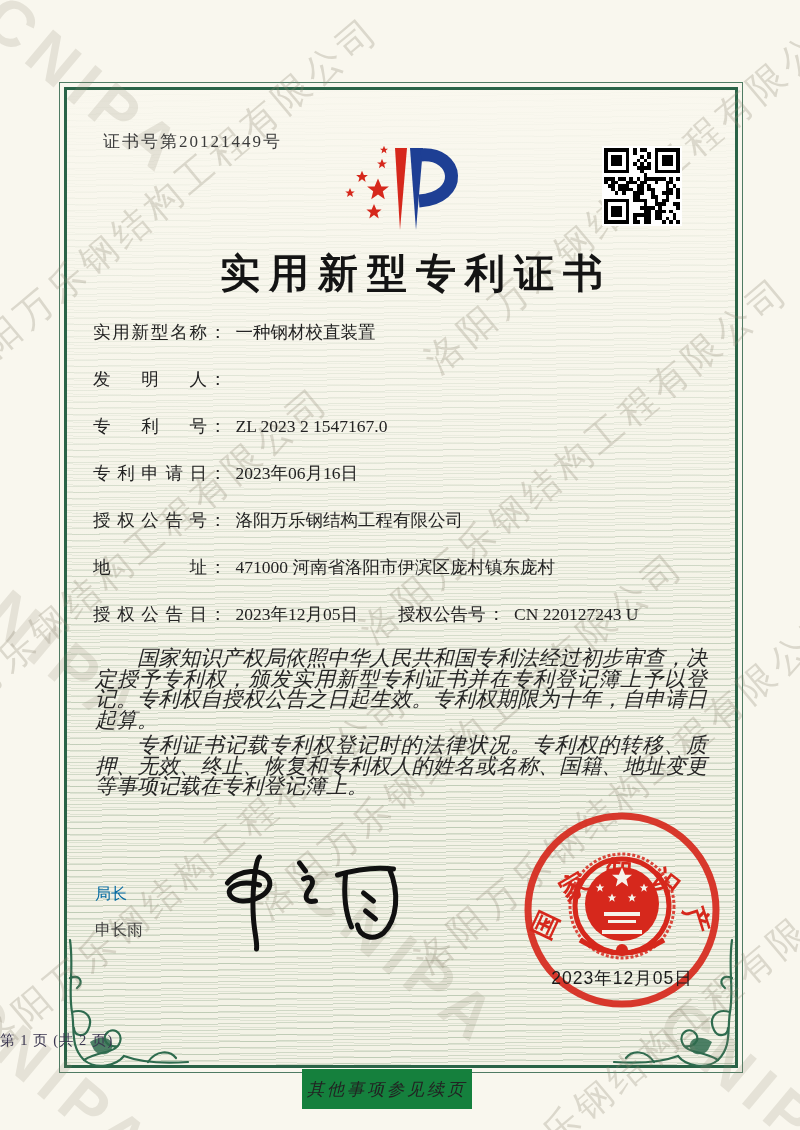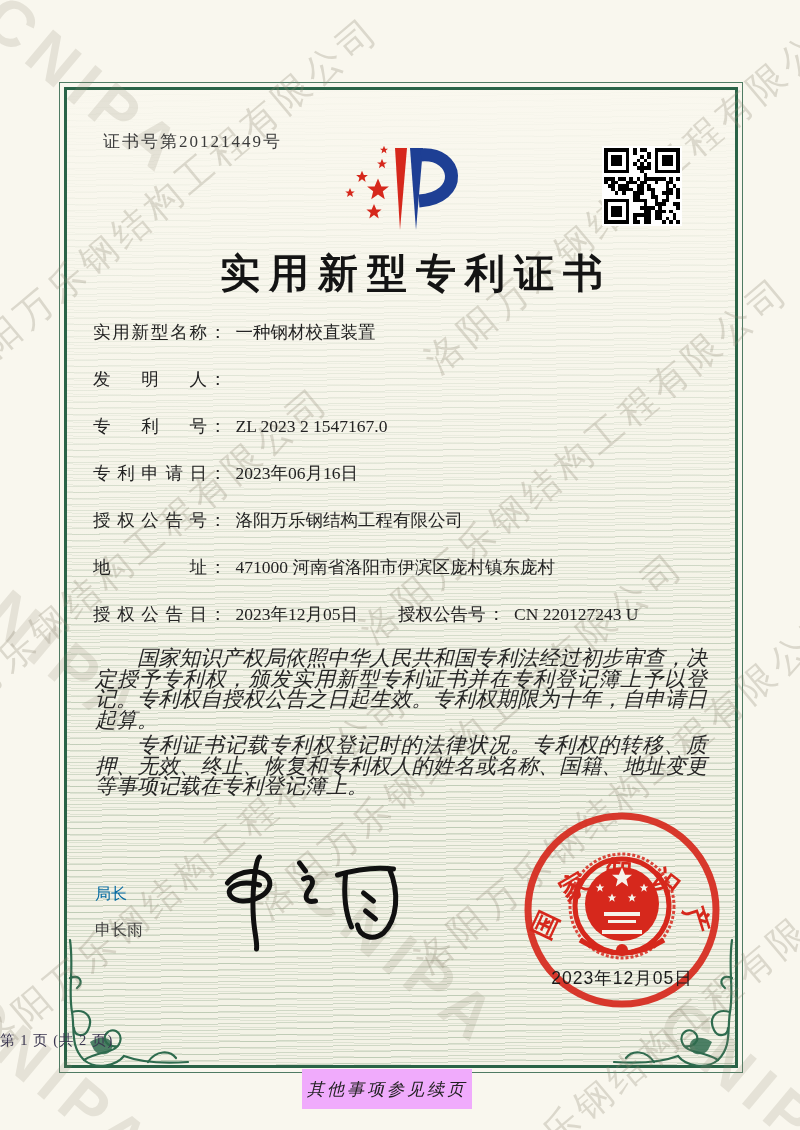--- a/index.html
+++ b/index.html
@@ -44,21 +44,21 @@
          text-align:justify;color:#262626;font-style:italic;}
   .paras p{margin:0;text-indent:2em;}
   .paras p + p{margin-top:5px;}
   .sans{font-family:"Liberation Sans","DejaVu Sans",sans-serif;}
   .signer-title{position:absolute;left:95px;top:884px;font-size:16px;color:#0369a1;}
   .signer-name{position:absolute;left:95px;top:920px;font-size:16px;color:#404040;}
   .signature{position:absolute;left:205px;top:845px;width:225px;height:110px;}
   .seal{position:absolute;left:520px;top:808px;width:205px;height:205px;}
   .page-note{position:absolute;left:0;right:0;top:1031px;text-align:left;
              font-size:14.5px;letter-spacing:1px;color:#3b3650;}
-  .cont-box{position:absolute;left:302px;top:1069px;width:170px;height:40px;background:#f0abfc;
+  .cont-box{position:absolute;left:302px;top:1069px;width:170px;height:40px;background:#15803d;
             display:flex;align-items:center;justify-content:center;font-size:17px;
             letter-spacing:3px;font-style:italic;color:#222;z-index:3;}
 </style>
 </head>
 <body>
 
 <div class="page">
 
   <div class="frame">
     <svg class="flourish fl-bl" viewBox="0 0 130 130">

